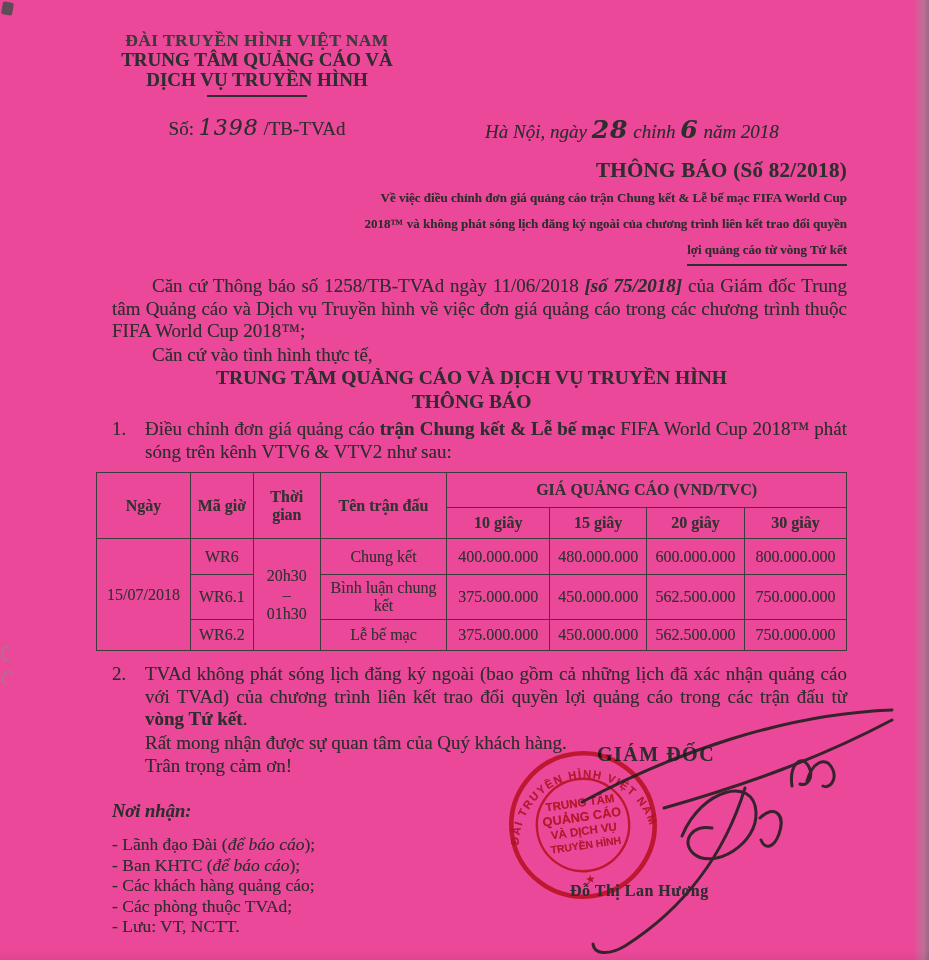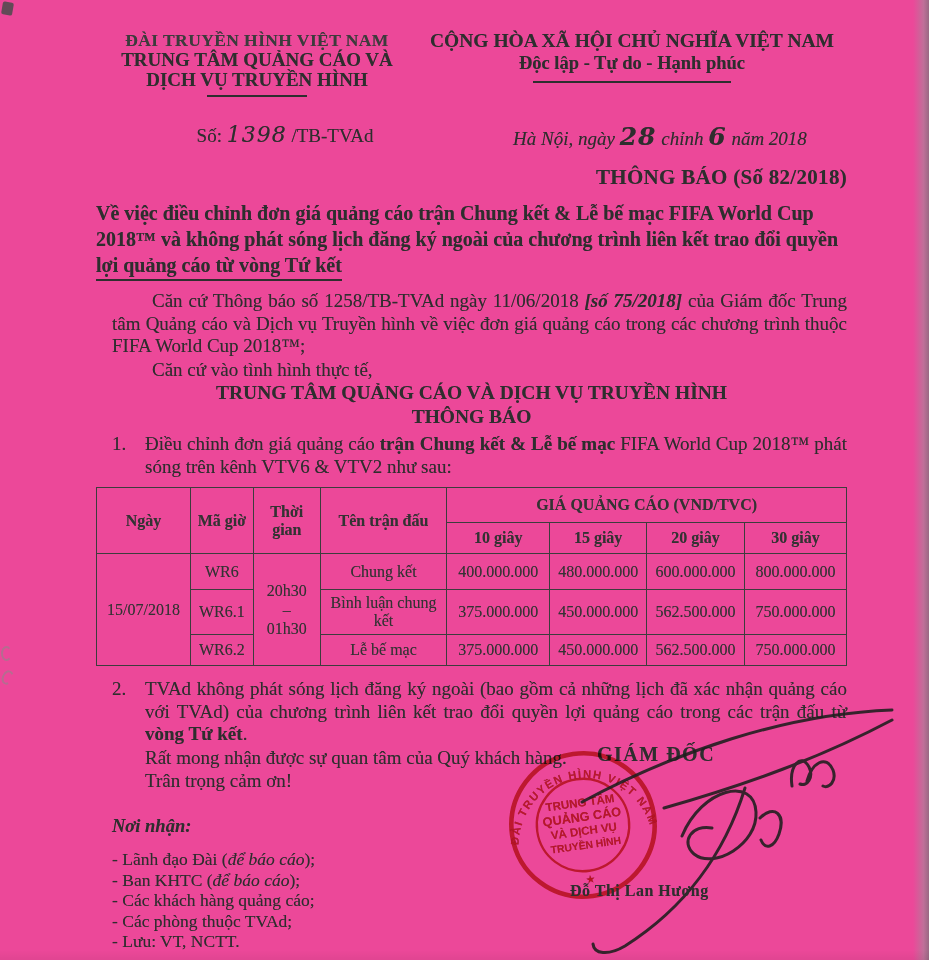--- a/index.html
+++ b/index.html
@@ -25,30 +25,30 @@
   .header { display:flex; padding-top:30px; }
   .hl { width:370px; margin-left:72px; text-align:center; }
   .hr { width:420px; margin-left:-20px; text-align:center; }
   .org1 { font-size:17.5px; font-weight:bold; color:#3c3c3c; letter-spacing:.4px; line-height:20px; }
   .org2, .org3 { font-size:19px; font-weight:bold; line-height:19.5px; }
   .rule { border-top:2px solid #2e2e2e; margin:6px auto 0; }
   .rule-l { width:100px; }
   .rule-r { width:198px; }
   .nat1 { font-size:19.5px; font-weight:bold; white-space:nowrap; line-height:22px; }
   .nat2 { font-size:18.5px; font-weight:bold; line-height:23px; }
-  .row2 { display:flex; margin-top:25px;padding-left:28px; }
+  .row2 { display:flex; margin-top:18px; }
   .docno { font-size:19px; }
   .hand { font-style:italic; font-family:"DejaVu Serif",serif; font-size:22px; letter-spacing:1px; }
   .dateline { font-size:19px; font-style:italic; }
   .dateline .hand { font-size:25px; font-weight:bold; }
 
   
   .content { width:751px; margin-left:96px; }
   .title-main { margin-top:14px; text-align:right; font-size:21px; font-weight:bold; letter-spacing:.3px; }
-  .subtitle { margin-top:10px; text-align:left; font-weight:bold; font-size:20px; line-height:26px; }
+  .subtitle { margin-top:2px; text-align:right; font-weight:bold; font-size:13px; line-height:26px; }
   .sub-u { display:inline-block; border-bottom:2px solid #2e2e2e; padding-bottom:1px; }
   .p1 { margin-top:9px; font-size:19px; line-height:22.5px; text-align:justify; padding-left:16px; text-indent:40px; }
   .p1 .em { font-weight:bold; font-style:italic; }
   .p2 { padding-left:56px; font-size:19px; line-height:22.5px; margin-top:1px; }
   .chead { text-align:center; font-weight:bold; font-size:19.5px; line-height:24px; }
   .num-item { font-size:19px; line-height:22.5px; text-align:justify; padding-left:49px; text-indent:-33px; margin-top:4px; }
   .num { display:inline-block; width:33px; text-indent:0; }
   .b { font-weight:bold; }
 
   
@@ -87,25 +87,20 @@
   <div class="corner-mark"></div>
   <div class="edge-mark em1"></div>
   <div class="edge-mark em2"></div>
 
   <div class="header">
     <div class="hl">
       <div class="org1">ĐÀI TRUYỀN HÌNH VIỆT NAM</div>
       <div class="org2">TRUNG TÂM QUẢNG CÁO VÀ</div>
       <div class="org3 org2">DỊCH VỤ TRUYỀN HÌNH</div>
       <div class="rule rule-l"></div>
-    </div>
-    <div class="hr">
-      <div class="nat1">CỘNG HÒA XÃ HỘI CHỦ NGHĨA VIỆT NAM</div>
-      <div class="nat2">Độc lập - Tự do - Hạnh phúc</div>
-      <div class="rule rule-r"></div>
     </div>
   </div>
 
   <div class="row2">
     <div class="hl docno">
       <span>Số:</span>
       <span class="hand">1398</span>
       <span>/TB-TVAd</span>
     </div>
     <div class="hr dateline">

